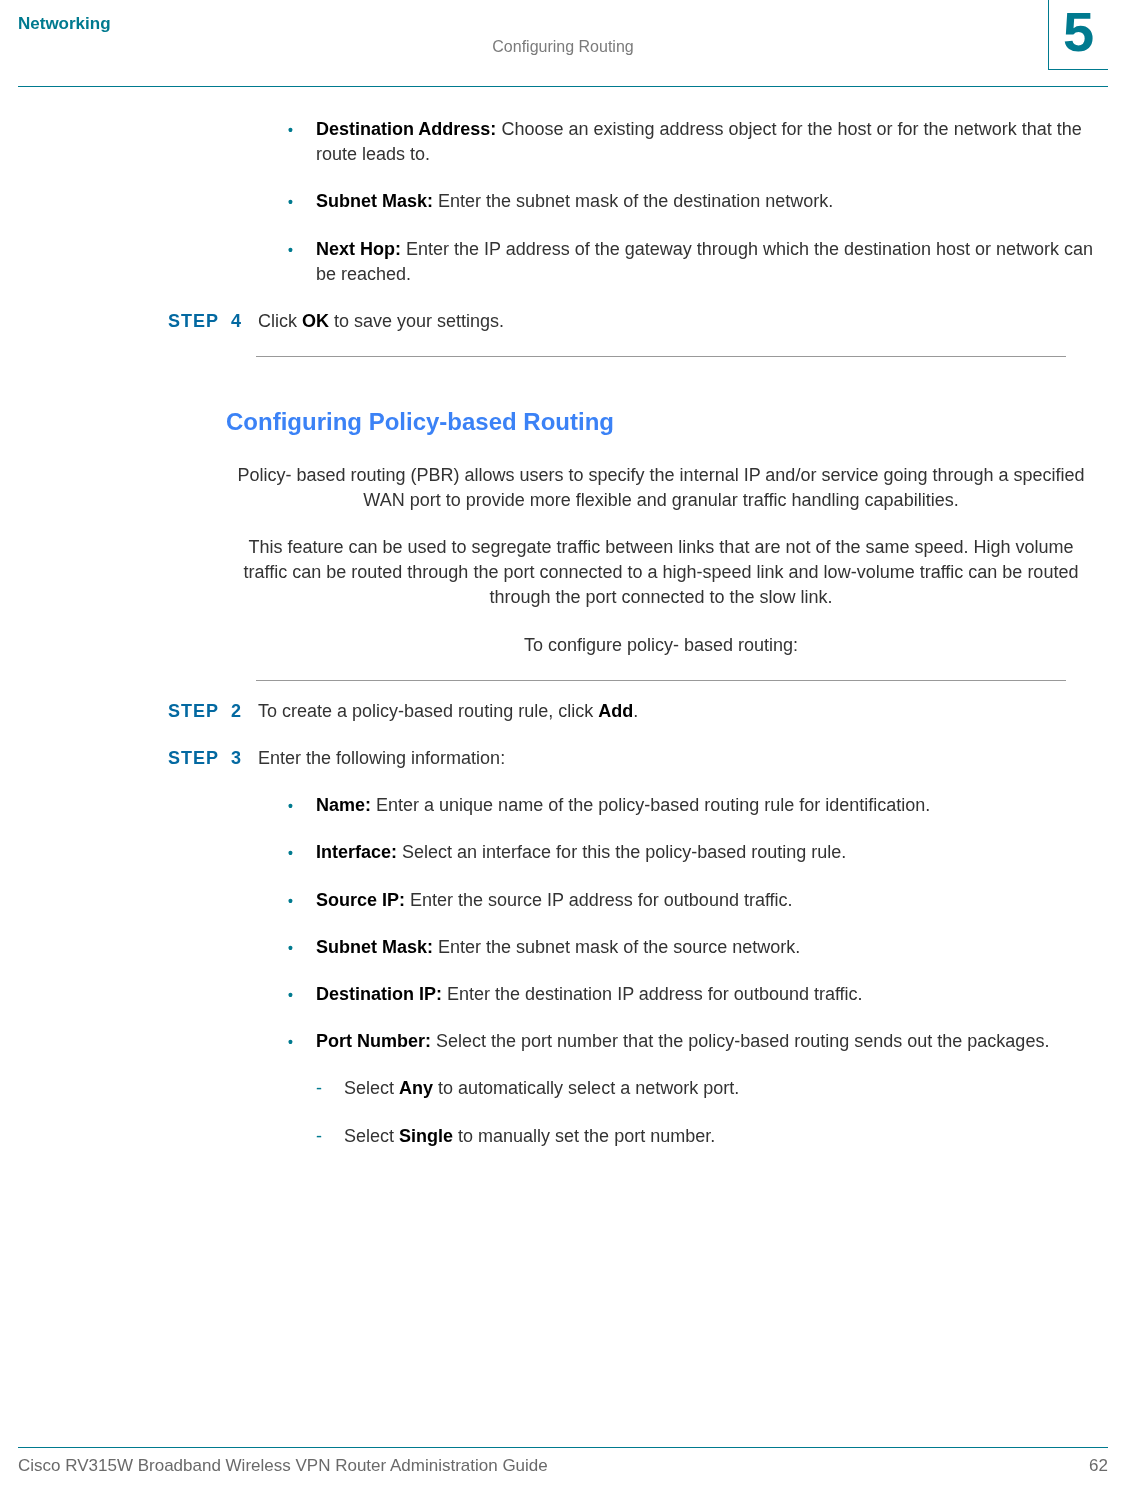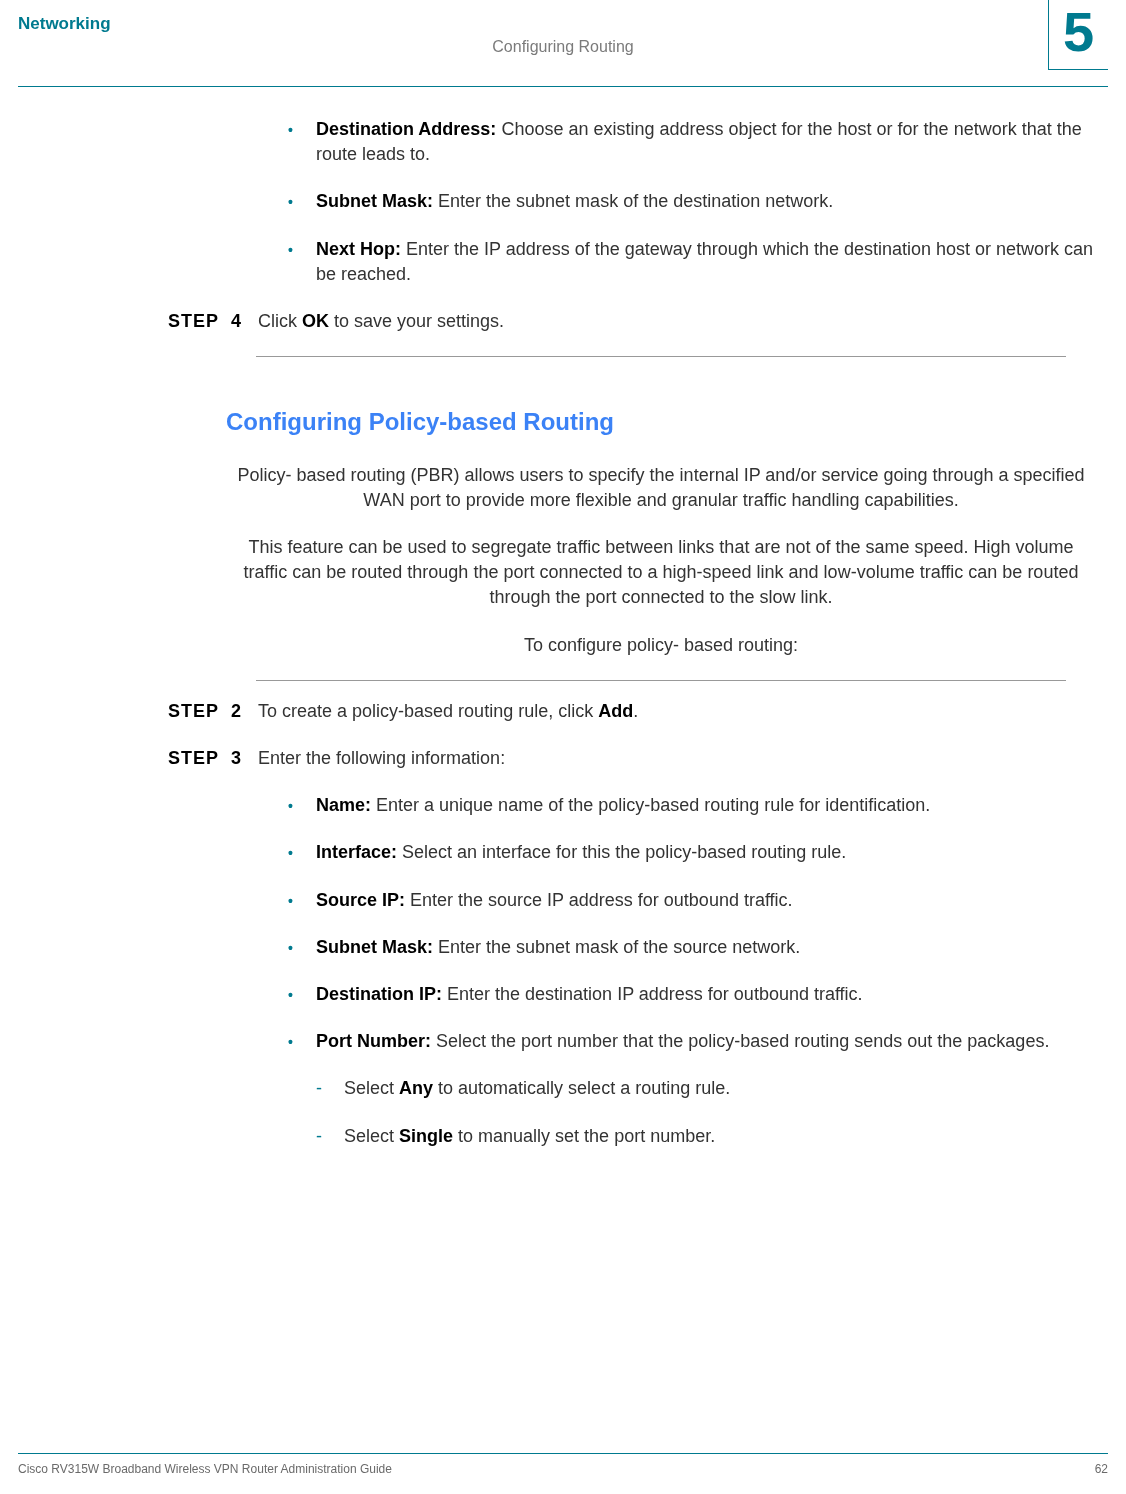--- a/index.html
+++ b/index.html
@@ -69,21 +69,21 @@
     font-size: 14px;
     padding-top: 4px;
   }
   .bullet-text { flex: 1; }
   .step-row {
     display: flex;
     margin-left: 138px;
     margin-bottom: 22px;
   }
   .step-label {
-    color: #000000;
+    color: #0369a1;
     font-weight: bold;
     width: 90px;
     flex-shrink: 0;
     letter-spacing: 1px;
   }
   .step-text { flex: 1; }
   .thin-rule {
     border: none;
     border-top: 1px solid #999;
     margin: 8px 30px 48px 226px;
@@ -120,21 +120,21 @@
   .footer {
     position: absolute;
     bottom: 18px;
     left: 18px;
     right: 18px;
     border-top: 1px solid #007a8f;
     padding-top: 8px;
     display: flex;
     justify-content: space-between;
     color: #6a6a6a;
-    font-size: 12px;
+    font-size: 17px;
   }
   b { font-weight: bold; color: #000; }
 </style>
 </head>
 <body>
 
 <div class="page-header">
   <div class="header-title">Networking</div>
   <div class="header-subtitle">Configuring Routing</div>
   <div class="chapter-box">
@@ -209,21 +209,21 @@
     </div>
     <div class="bullet-item">
       <div class="bullet-dot">•</div>
       <div class="bullet-text"><b>Port Number:</b><span> Select the port number that the policy-based routing sends out the packages.</span></div>
     </div>
   </div>
 
   <div class="sub-list">
     <div class="sub-item">
       <div class="sub-dash">-</div>
-      <div><span>Select </span><b>Any</b><span> to automatically select a routing rule.</span></div>
+      <div><span>Select </span><b>Any</b><span> to automatically select a network port.</span></div>
     </div>
     <div class="sub-item">
       <div class="sub-dash">-</div>
       <div><span>Select </span><b>Single</b><span> to manually set the port number.</span></div>
     </div>
   </div>
 
 </div>
 
 <div class="footer">

